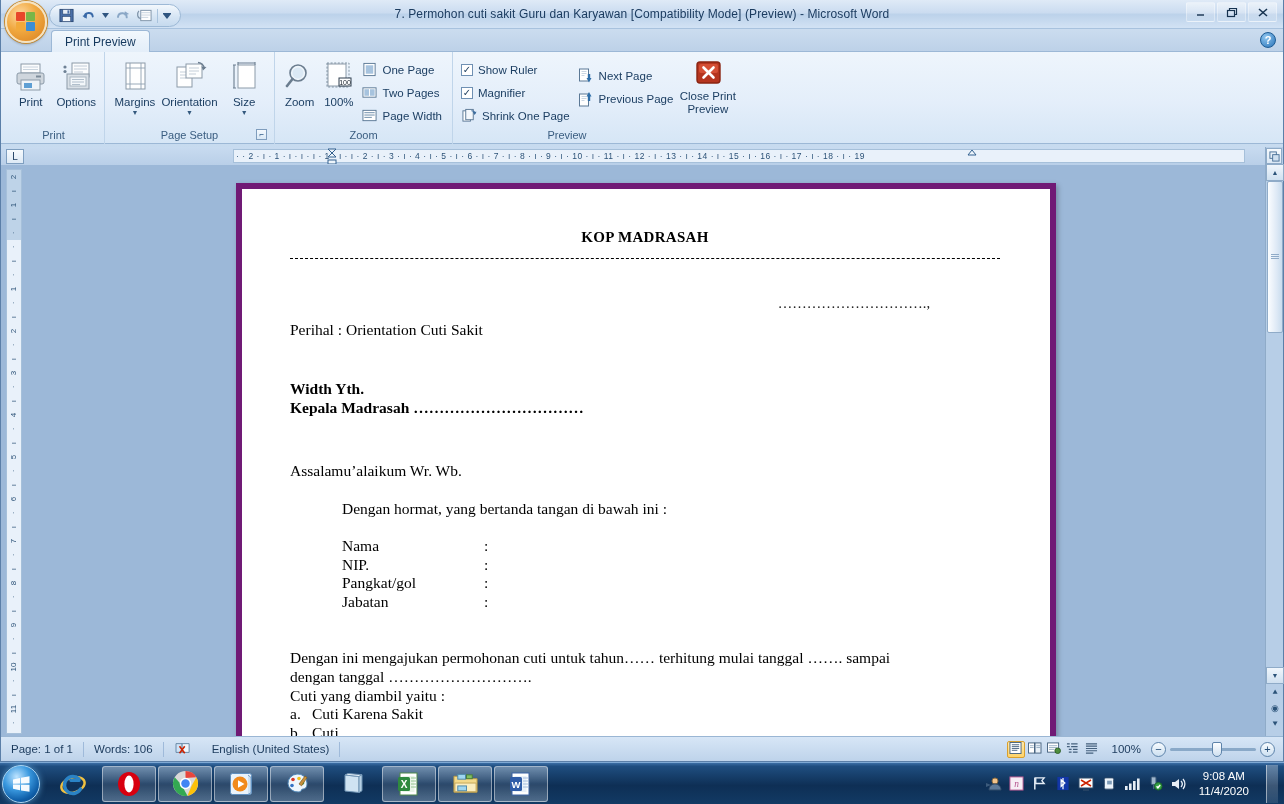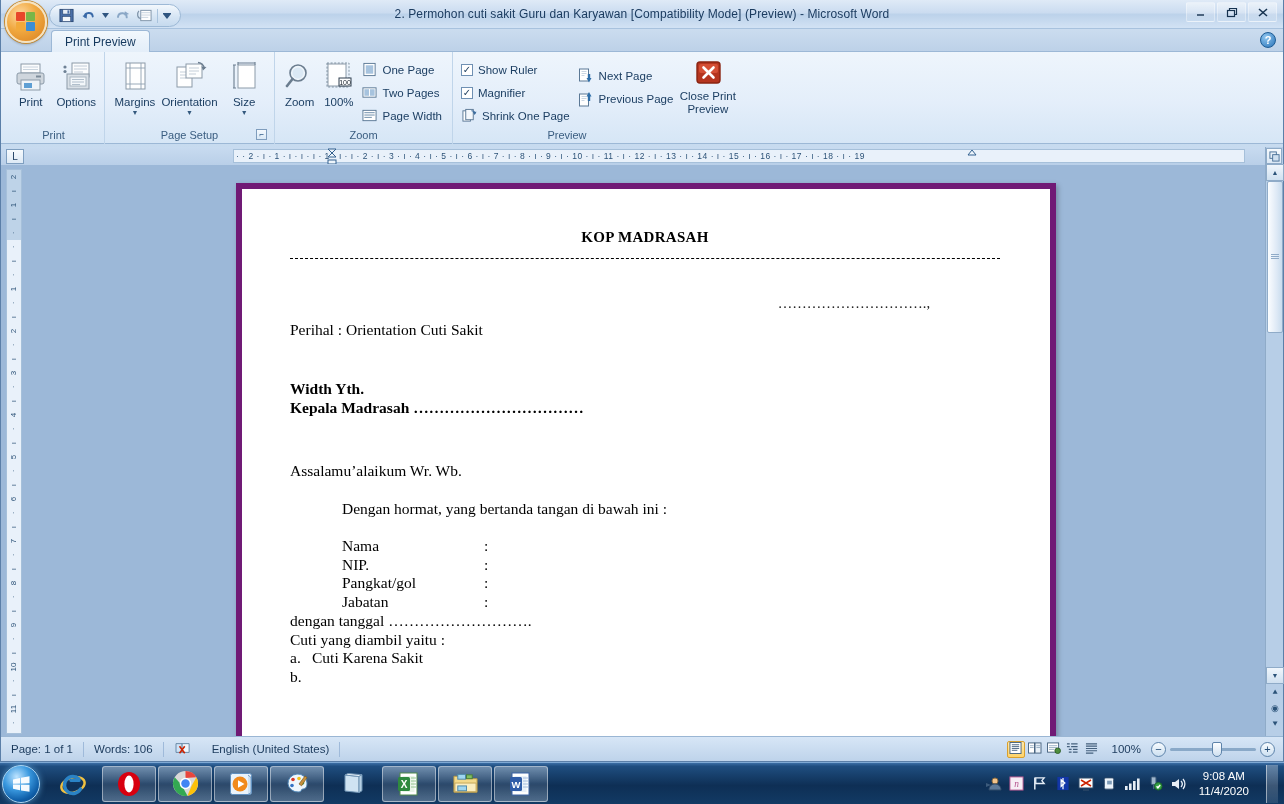--- a/index.html
+++ b/index.html
@@ -280,21 +280,21 @@
     border-left: 1px solid rgba(255,255,255,.5); }
 </style>
 </head>
 <body>
 
 <div id="app">
 
   <div class="win-frame">
 
     <div class="titlebar">
-      <div class="title-text">2. Permohon cuti sakit Guru dan Karyawan [Compatibility Mode] (Preview) - Microsoft Word</div>
+      <div class="title-text">7. Permohon cuti sakit Guru dan Karyawan [Compatibility Mode] (Preview) - Microsoft Word</div>
       <div class="win-buttons">
         <div class="win-btn">
           <svg width="11" height="11" viewBox="0 0 11 11">
               <line x1="2" y1="8" x2="9" y2="8" stroke="#16324f" stroke-width="1.4"></line>
             </svg>
         </div>
         <div class="win-btn">
           <svg width="12" height="11" viewBox="0 0 12 11">
             <rect x="1.5" y="3.5" width="7" height="6" fill="none" stroke="#16324f" stroke-width="1.2"></rect>
             <polyline points="3.5,3.5 3.5,1.5 10.5,1.5 10.5,7.5 8.5,7.5" fill="none" stroke="#16324f" stroke-width="1.2"></polyline>
@@ -662,28 +662,30 @@
               <div class="tbl-row">
                 <span class="k">Pangkat/gol</span>
                 <span>:</span>
               </div>
               <div class="tbl-row">
                 <span class="k">Jabatan</span>
                 <span>:</span>
               </div>
             </div>
 
+            <div class="p" style="margin-top:37px">Dengan ini mengajukan permohonan cuti  untuk tahun…… terhitung mulai tanggal ……. sampai</div>
             <div class="p">dengan tanggal ……………………….</div>
             <div class="p">Cuti yang diambil yaitu :</div>
             <div class="tbl-row" style="margin-left:0">
               <span style="width:22px">a.</span>
               <span>Cuti Karena Sakit</span>
             </div>
             <div class="tbl-row" style="margin-left:0">
               <span style="width:22px">b.</span>
+              <span>Cuti …………………………………………….</span>
             </div>
           </div>
         </div>
       </div>
 
       <div class="vscroll">
         <div class="browse-obj">
           <svg width="11" height="11" viewBox="0 0 12 12">
               <rect x="1" y="1" width="7" height="7" fill="#e6eff8" stroke="#466e96"></rect>
               <rect x="4" y="4" width="7" height="7" fill="#cfe0f0" stroke="#466e96"></rect>

